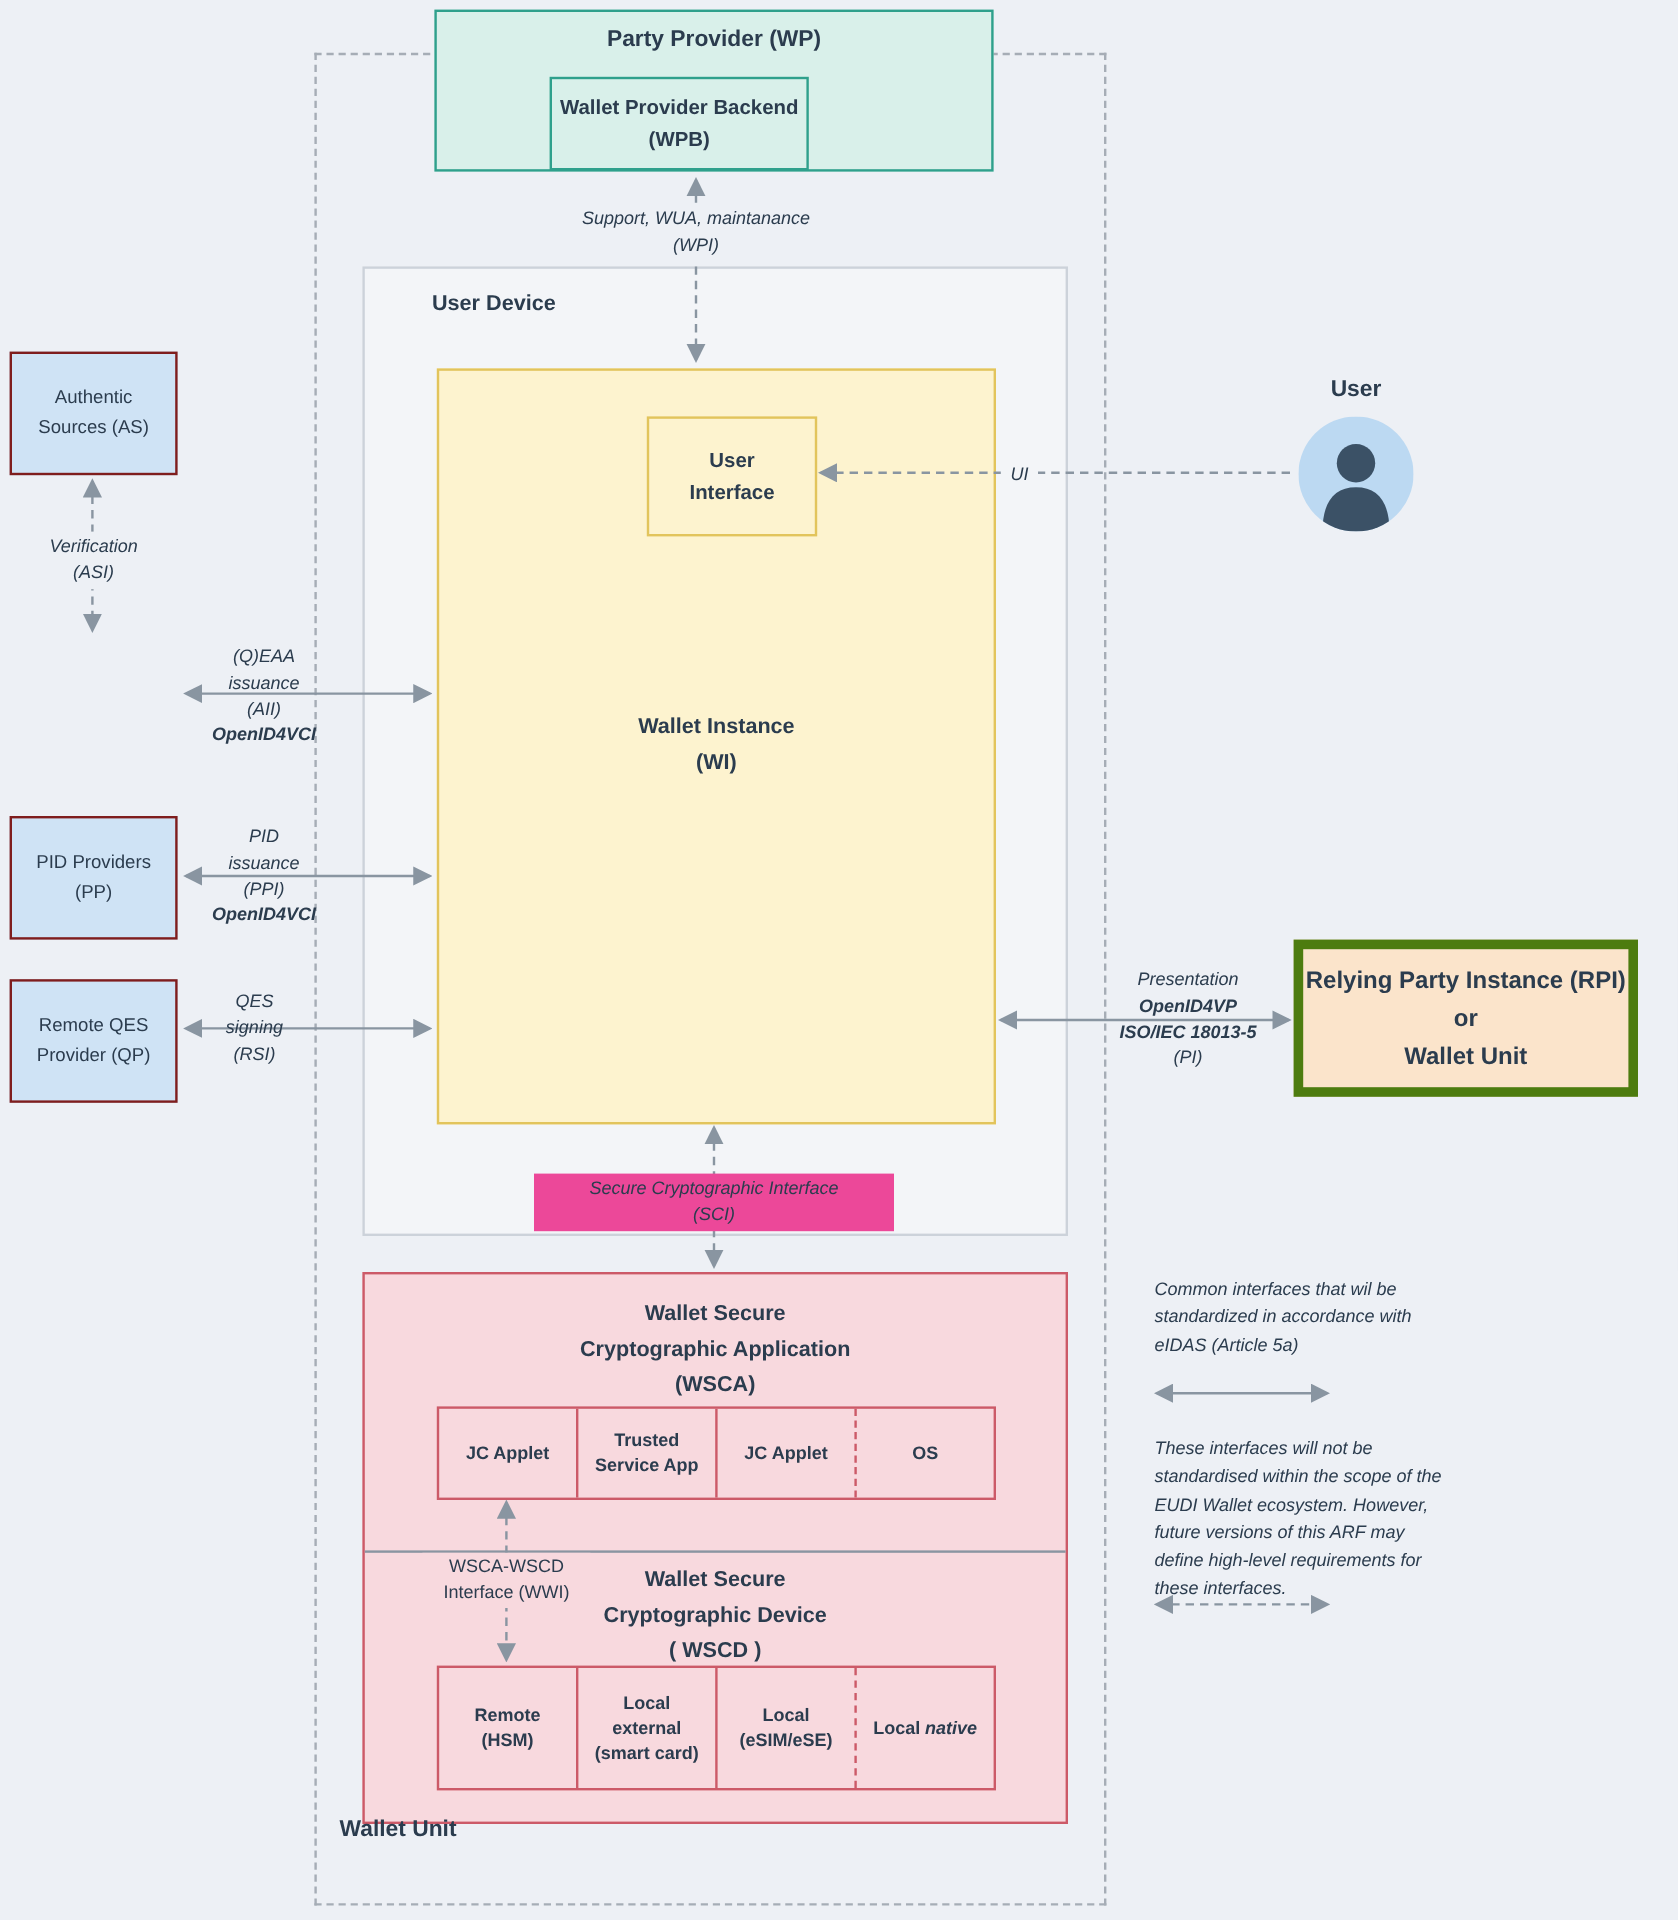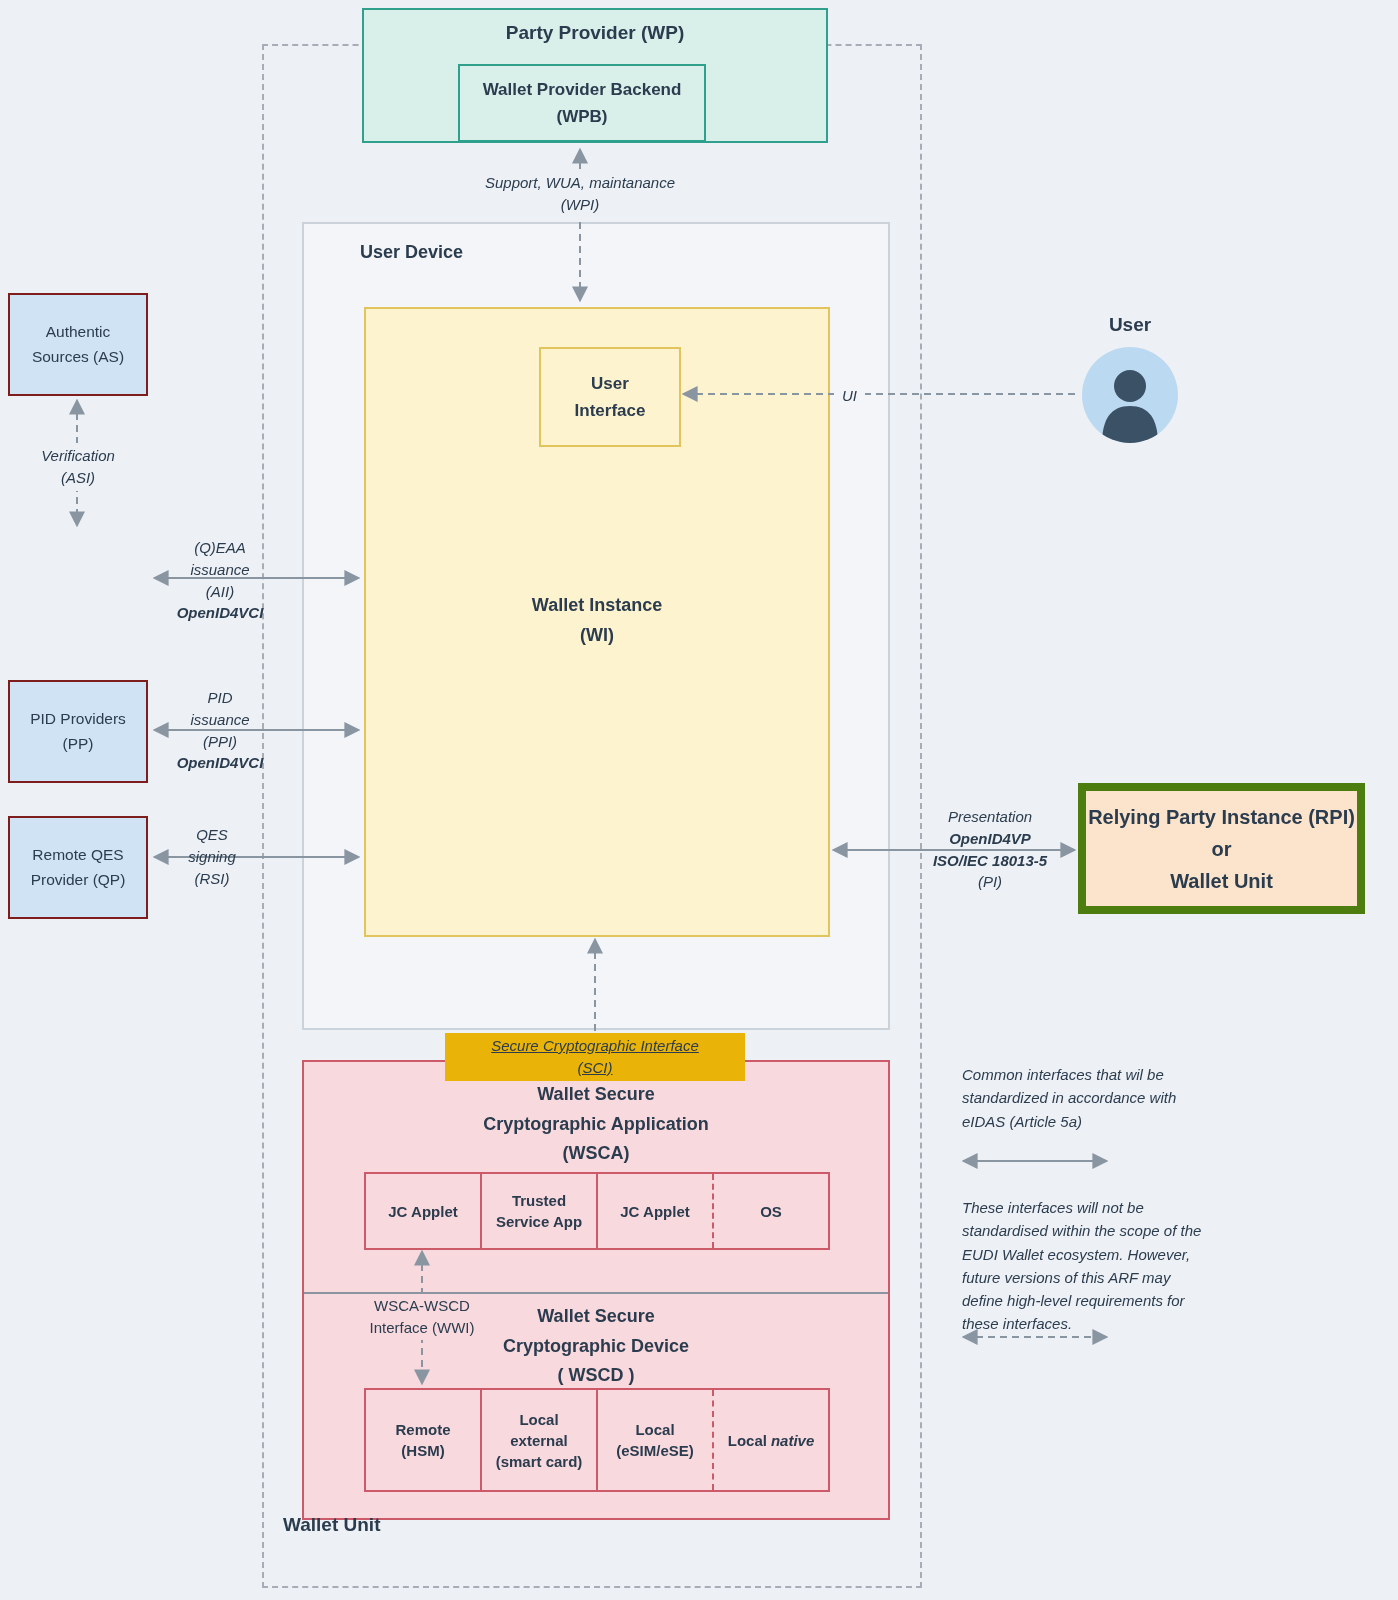--- a/index.html
+++ b/index.html
@@ -8,21 +8,21 @@
   .abs { position:absolute; }
   .pre { white-space:pre-line; }
   .ctr { display:flex; align-items:center; justify-content:center; text-align:center; }
   .b { font-weight:bold; }
 
   .outline { left:262px; top:44px; width:660px; height:1544px; border:2px dashed #a6adb6; }
   .wallet-unit-label { left:283px; top:1514px; font-size:19px; font-weight:bold; }
 
   .wp { left:362px; top:8px; width:466px; height:135px; background:#d9f0ea; border:2px solid #2fa08c; }
   .wp-title { left:0; right:0; top:12px; text-align:center; font-size:19px; font-weight:bold; }
-  .wpb { left:94px; top:54px; width:248px; height:78px; border:2px solid #2fa08c; font-size:17px; font-weight:bold; line-height:1.6; }
+  .wpb { left:94px; top:54px; width:216px; height:78px; border:2px solid #2fa08c; font-size:17px; font-weight:bold; line-height:1.6; }
 
   .device { left:302px; top:222px; width:588px; height:808px; background:#f3f5f8; border:2px solid #ccd2da; }
   .device-title { left:56px; top:18px; font-size:18px; font-weight:bold; }
 
   .wi { left:60px; top:83px; width:466px; height:630px; background:#fdf3cf; border:2px solid #e2c45c; }
   .wi-title { left:0; right:0; top:282px; text-align:center; font-size:18px; font-weight:bold; line-height:1.65; }
   .ui-box { left:173px; top:38px; width:142px; height:100px; border:2px solid #e2c45c; font-size:17px; font-weight:bold; line-height:1.6; }
 
   .provider { left:8px; width:140px; height:103px; background:#cfe3f5; border:2px solid #7f1d1d; font-size:15.5px; font-weight:normal; line-height:1.55; }
   .p-as { top:293px; } .p-ap { top:530px; } .p-pp { top:680px; } .p-qp { top:806px;margin-top:10px; }
@@ -50,21 +50,21 @@
   .arrows { left:0; top:0; z-index:5; pointer-events:none; }
 
   .lbl { z-index:6; font-size:15px; font-style:italic; text-align:center; line-height:1.45; }
   .lbl-wpi { left:440px; top:170px; width:280px; background:#edf0f5; padding:2px 0; }
   .lbl-asi { left:10px; top:443px; width:136px; background:#edf0f5; padding:2px 0; }
   .lbl-aii { left:158px; top:537px; width:124px; }
   .lbl-ppi { left:158px; top:687px; width:124px; }
   .lbl-rsi { left:152px; top:824px; width:120px; }
   .lbl-ui  { left:834px; top:383px; background:#f3f5f8; padding:2px 8px; }
   .lbl-pi  { left:900px; top:806px; width:180px; }
-  .lbl-sci { left:445px; top:1033px; width:300px; background:#eab308; padding:2px 0;text-decoration:underline; }
+  .lbl-sci { left:445px; top:978px; width:300px; background:#ec4899; padding:2px 0; }
   .lbl-wwi { left:352px; top:1294px; width:140px; background:#f8d9de; font-style:normal; padding:1px 0; }
   .it { font-style:italic; margin-left:4px; }
 </style>
 </head>
 <body>
 
 <div class="stage">
 
   <div class="abs outline"></div>
 

